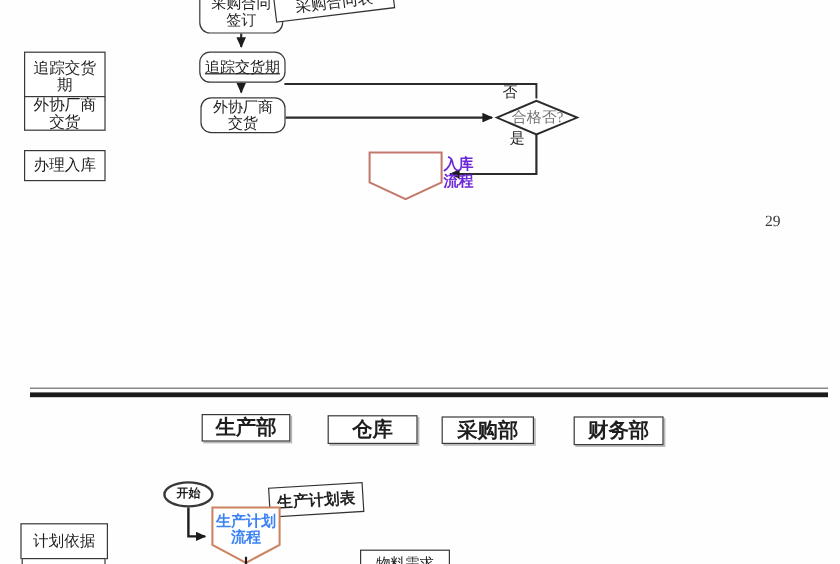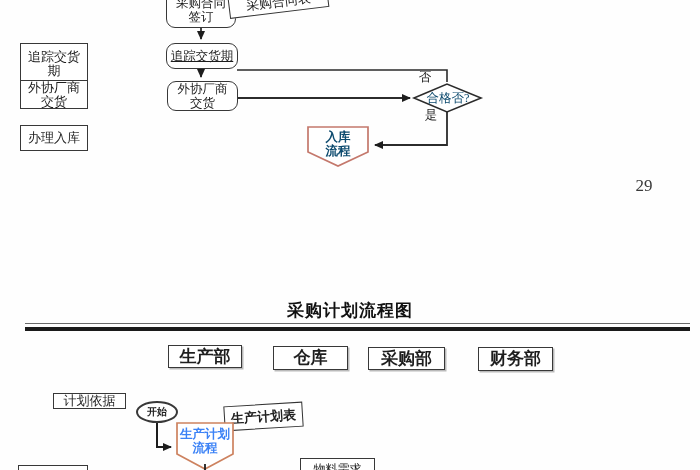--- a/index.html
+++ b/index.html
@@ -24,31 +24,31 @@
   }
   .floatlabel{
     position:absolute;font-size:12.5px;color:#1e1e1e;line-height:13px;
     white-space:pre-line;text-align:center;
   }
   .pent-text{
     position:absolute;display:flex;align-items:center;justify-content:center;
     text-align:center;font-size:12.5px;line-height:14px;white-space:pre-line;
     font-weight:bold;
   }
-  #inbound-text{color:#0c4a6e;}
+  #inbound-text{color:#6d28d9;padding-left:44px;}
   #prodplan-text{color:#3b82f6;}
   #svg-layer{position:absolute;left:0;top:0;z-index:5;}
   .textlayer{z-index:6;}
   #title{
     position:absolute;left:0;top:299px;width:700px;text-align:center;
     font-size:17px;font-weight:bold;letter-spacing:1px;color:#111;
   }
   #rule-thin{position:absolute;left:25px;top:323px;width:665px;height:0;border-top:1.5px solid #6a6a6a;}
   #rule-thick{position:absolute;left:25px;top:327px;width:665px;height:4px;background:#1b1b1b;}
-  #page-num{position:absolute;left:632px;top:176px;width:24px;text-align:center;font-size:17px;color:#3a3a3a;}
+  #page-num{position:absolute;left:632px;top:176px;width:24px;text-align:center;font-size:13px;color:#3a3a3a;}
   .dept{font-weight:bold;font-size:17px;}
 </style>
 </head>
 <body>
 
 <div id="screen">
 
   <div class="box" style="left:20px;top:43px;width:68px;height:41px;">追踪交货
 期</div>
   <div class="box" style="left:20px;top:80px;width:68px;height:29px;">外协厂商
@@ -58,30 +58,29 @@
   <div class="box rounded" style="left:166px;top:-9px;width:70px;height:37px;z-index:2;">采购合同
 签订</div>
 
   <div class="docshape" style="left:228px;top:-16px;width:100px;height:29px;transform:rotate(-7deg);z-index:3;padding-bottom:1px;font-weight:normal;">采购合同表</div>
 
   <div class="box rounded" style="left:166px;top:43px;width:72px;height:26px;text-decoration:underline;">追踪交货期</div>
 
   <div class="box rounded" style="left:167px;top:81px;width:71px;height:30px;">外协厂商
 交货</div>
 
-  <div id="title">采购计划流程图</div>
   <div id="rule-thin"></div>
   <div id="rule-thick"></div>
 
   <div class="box dept shadowed" style="left:168px;top:345px;width:74px;height:23px;">生产部</div>
   <div class="box dept shadowed" style="left:273px;top:346px;width:75px;height:24px;">仓库</div>
   <div class="box dept shadowed" style="left:478px;top:347px;width:75px;height:24px;">财务部</div>
   <div class="box dept shadowed" style="left:368px;top:347px;width:77px;height:23px;">采购部</div>
 
-  <div class="box" style="left:17px;top:393px;width:73px;height:16px;margin-left:36px;">计划依据</div>
+  <div class="box" style="left:17px;top:436px;width:73px;height:30px;">计划依据</div>
 
   <div class="box" style="left:18px;top:465px;width:70px;height:24px;"></div>
 
   <div class="box" style="left:136px;top:401px;width:42px;height:22px;border-radius:50%;border-width:2px;font-weight:bold;font-size:10px;">开始</div>
 
   <div class="docshape" style="left:224px;top:404px;width:79px;height:25px;transform:rotate(-3.5deg);z-index:2;align-items:center;">生产计划表</div>
 
   <div class="box" style="left:300px;top:458px;width:75px;height:26px;align-items:flex-start;padding-top:3px;font-size:12px;">物料需求</div>
 
   <svg id="svg-layer" width="700" height="470" viewBox="0 0 700 470">
@@ -105,21 +104,21 @@
     <polygon points="308,127 368,127 368,152 338,166 308,152" fill="#fff" stroke="#c4786c" stroke-width="1.7"></polygon>
 
     <polyline points="157,423 157,447 171,447" fill="none" stroke="#1d1d1d" stroke-width="2" marker-end="url(#arr)"></polyline>
 
     <polygon points="177,423 233,423 233,454 205,469 177,454" fill="#fff" stroke="#cd825f" stroke-width="1.7"></polygon>
 
     <line x1="205" y1="464" x2="205" y2="470" stroke="#1d1d1d" stroke-width="1.8"></line>
   </svg>
 
   <div class="floatlabel textlayer" style="left:417px;top:71px;width:16px;">否</div>
-  <div class="pent-text textlayer" style="left:417px;top:91px;width:62px;height:14px;font-weight:normal;color:#0c4a6e;">合格否?</div>
+  <div class="pent-text textlayer" style="left:417px;top:91px;width:62px;height:14px;font-weight:normal;color:#737373;">合格否?</div>
   <div class="floatlabel textlayer" style="left:423px;top:109px;width:16px;">是</div>
   <div class="pent-text textlayer" id="inbound-text" style="left:308px;top:129px;width:60px;height:30px;">入库
 流程</div>
   <div class="pent-text textlayer" id="prodplan-text" style="left:177px;top:426px;width:56px;height:30px;">生产计划
 流程</div>
 
   <div id="page-num">29</div>
 
 </div>
 

